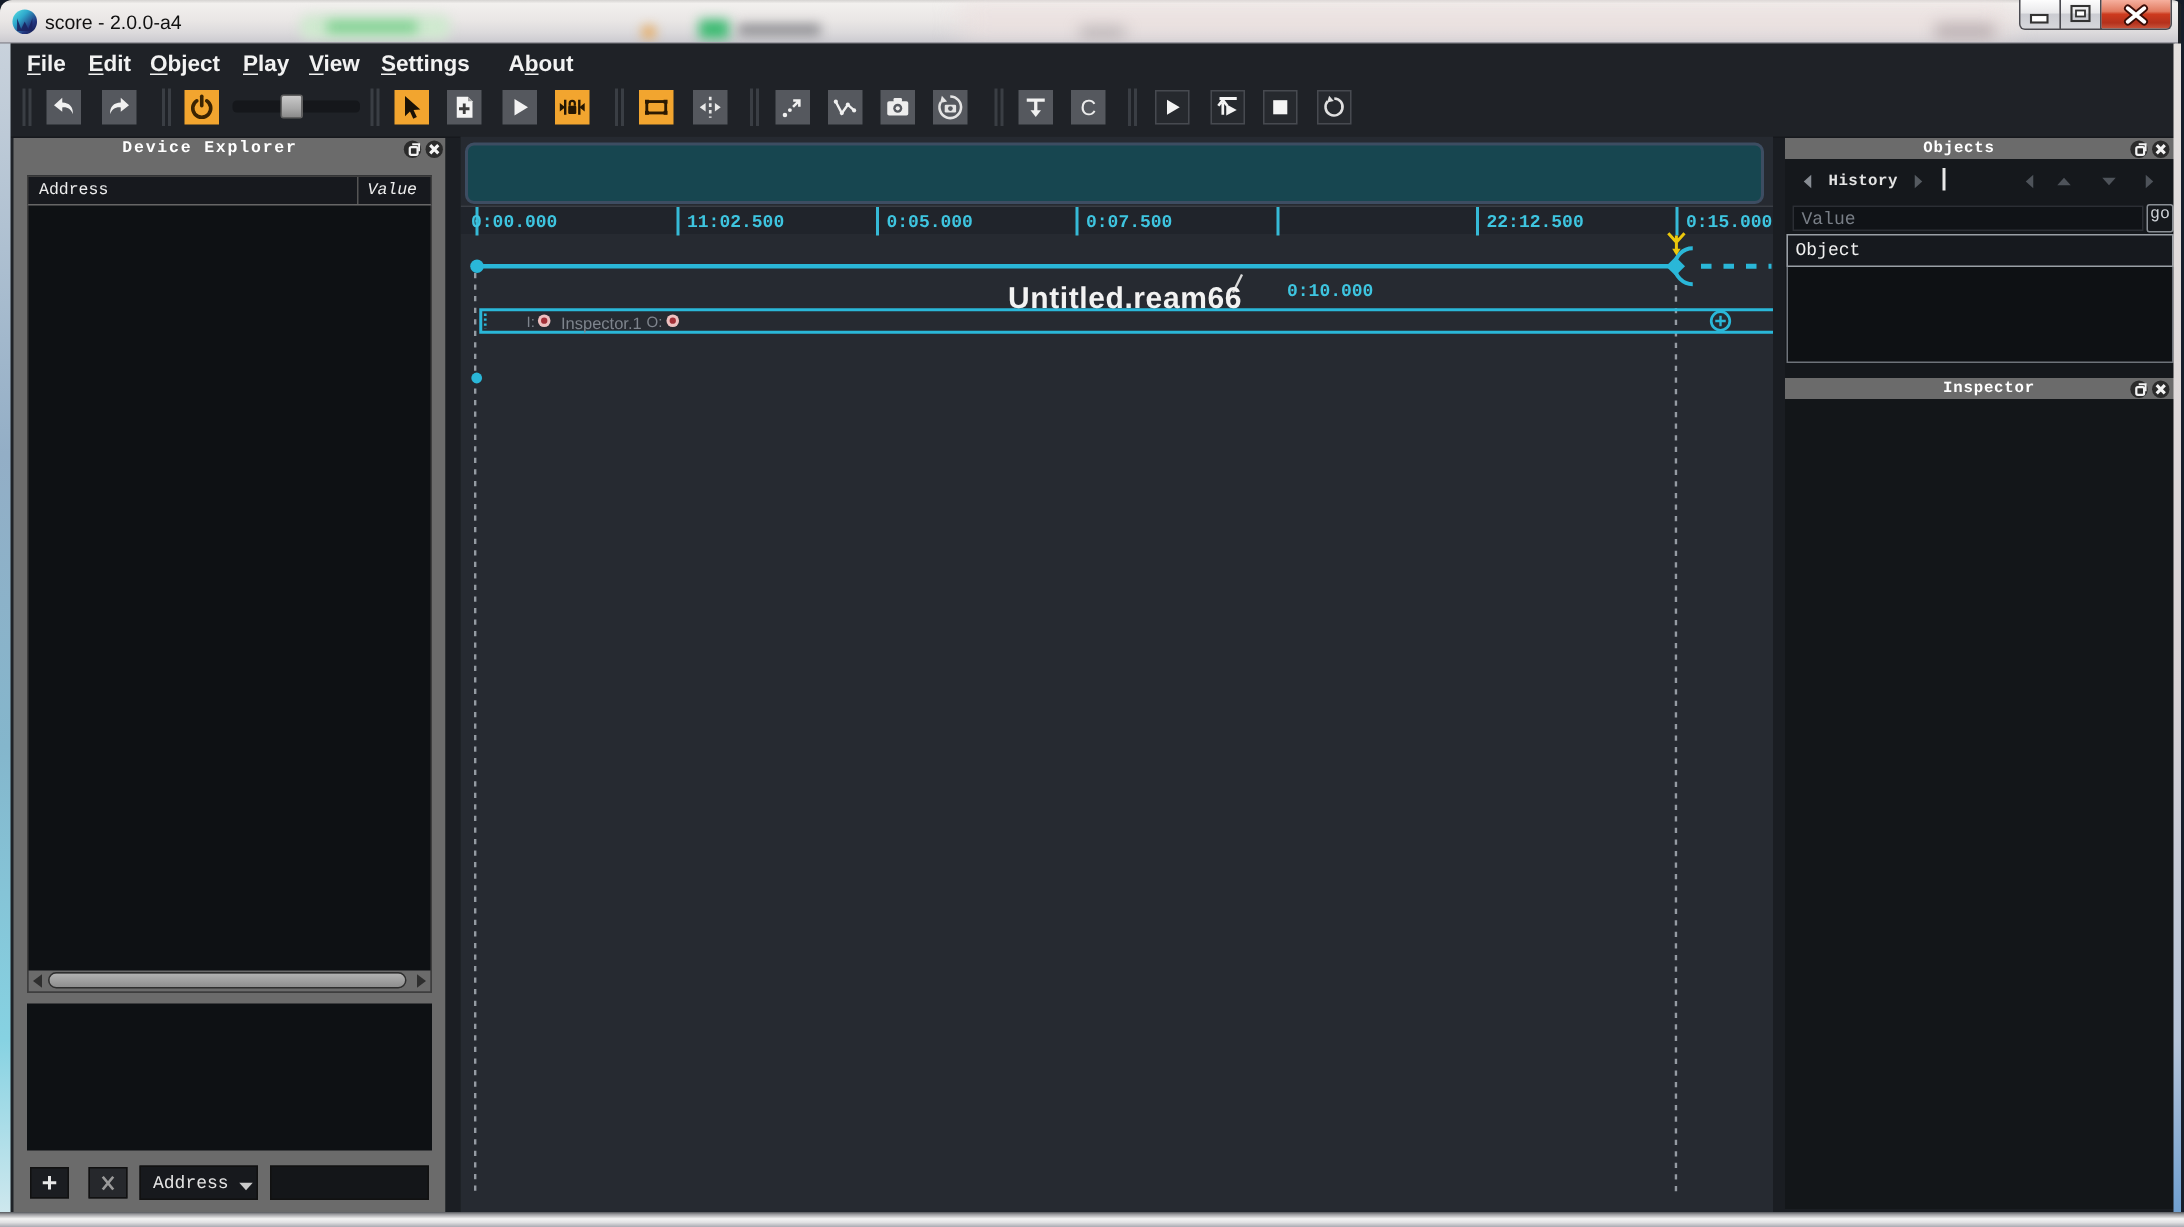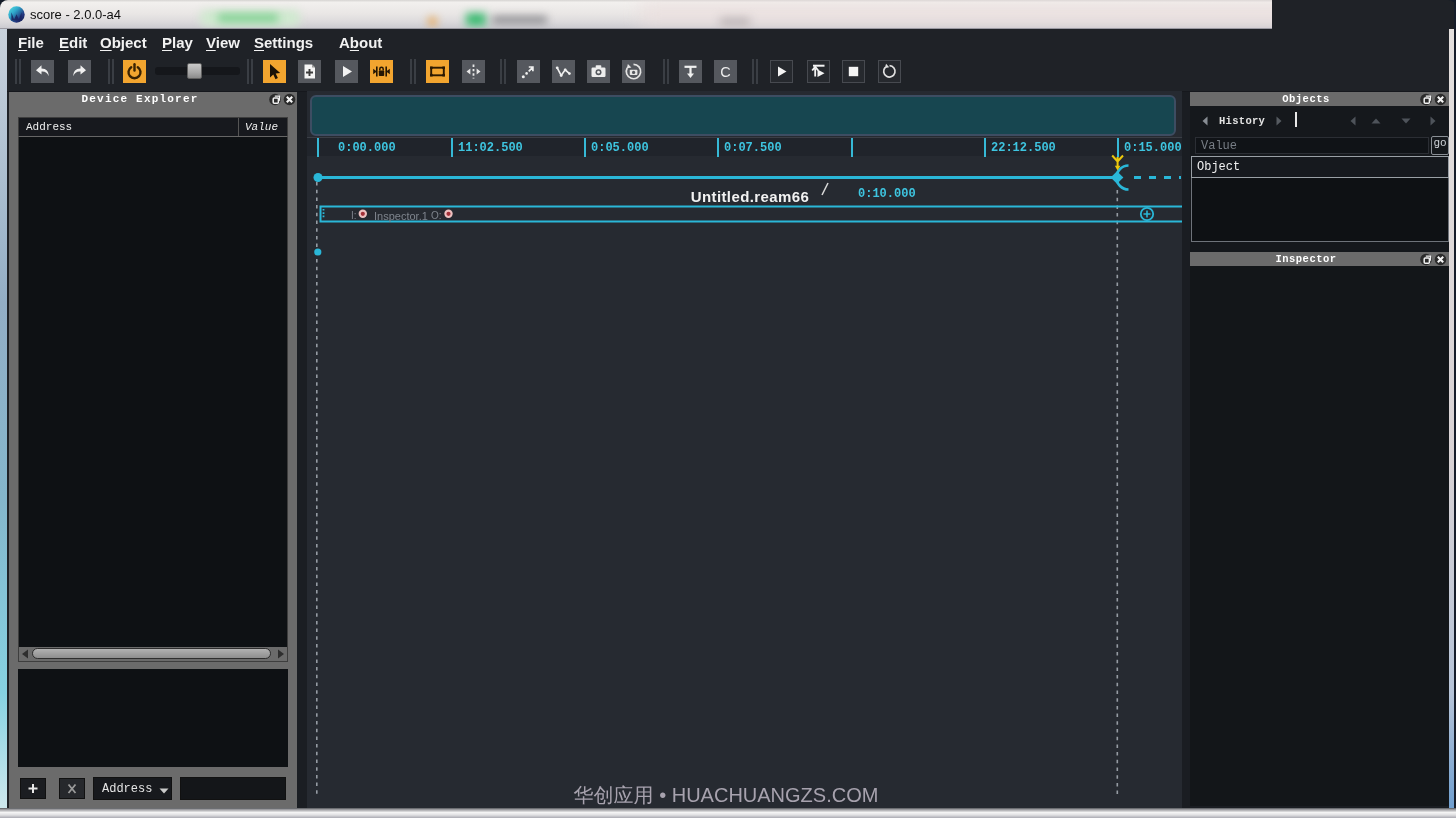--- a/index.html
+++ b/index.html
@@ -1,21 +1,21 @@
 <!DOCTYPE html>
 <html><head>
 <meta charset="utf-8">
 <style>
   html,body{margin:0;padding:0;background:#141b28;width:1456px;height:818px;overflow:hidden;}
   *{box-sizing:border-box;}
   #win{position:absolute;left:0;top:0;width:1456px;height:818px;border-radius:8px 8px 0 0;overflow:hidden;background:#1f2227;font-family:"Liberation Sans",sans-serif;}
   .abs{position:absolute;}
   .mono{font-family:"Liberation Mono",monospace;}
   
-  #titlebar{left:0;top:0;width:1272px;height:29px;background:linear-gradient(#d5d3d1 0%,#f2f0ee 8%,#e9e6e5 48%,#dcdadc 75%,#c9c8ce 100%);overflow:hidden;}
+  #titlebar{left:0;top:0;width:1452px;height:29px;background:linear-gradient(#d5d3d1 0%,#f2f0ee 8%,#e9e6e5 48%,#dcdadc 75%,#c9c8ce 100%);overflow:hidden;}
   .blob{position:absolute;filter:blur(4px);}
   #title-text{left:30px;top:7px;color:#101010;font-size:13px;}
   
   
   .wbtn{position:absolute;top:0;height:20px;border:1px solid #4a4a50;border-top:none;}
   #btn-min{left:1346px;width:28px;border-radius:0 0 0 4px;background:linear-gradient(#fdfdfd,#e8e8ea 45%,#cbccd2 50%,#d6d7db);}
   #btn-max{left:1373px;width:28px;background:linear-gradient(#fdfdfd,#e8e8ea 45%,#cbccd2 50%,#d6d7db);}
   #btn-close{left:1400px;width:48px;border-radius:0 0 4px 0;background:linear-gradient(#f6b09e 0%,#e17a60 40%,#cd3a1e 50%,#b5311c 80%,#c8543c 100%);}
   
   #edge-left{left:0;top:29px;width:7px;height:781px;background:linear-gradient(#c9d2dc,#93aec6 35%,#84b6cc 60%,#86d2e2 85%,#cfe8ee);}
@@ -41,21 +41,21 @@
   #descroll{left:10px;top:555px;width:268px;height:14px;background:#6b6b6b;}
   #descroll .thumb{position:absolute;left:13px;top:1px;width:239px;height:11px;background:linear-gradient(#b2b2b2,#8e8e8e);border:1px solid #2e2e2e;border-radius:6px;}
   #debox2{left:9px;top:577px;width:270px;height:98px;background:#0e1114;}
   .debtn{position:absolute;top:686px;height:21px;background:#1b1d21;border:1px solid #111;color:#ddd;}
   
   #canvas{left:307px;top:91px;width:875px;height:717px;background:#262a31;overflow:hidden;}
   #tealbox{left:3px;top:4px;width:866px;height:41px;background:#174650;border:2px solid #3d4d62;border-radius:6px;}
   #ruler{left:0;top:46px;width:875px;height:19px;background:#20242b;border-top:1px solid #3a3e45;}
   .tick{position:absolute;top:0;width:2px;height:19px;background:#36b9d6;}
   .tlabel{position:absolute;top:3px;color:#3ec5e0;font-size:12px;font-weight:bold;font-family:"Liberation Mono",monospace;letter-spacing:0px;}
-  #untitled{left:243px;top:97px;width:400px;text-align:center;color:#f2f2f2;font-size:15px;font-weight:bold;letter-spacing:0.4px;}
+  #untitled{left:243px;top:97px;width:400px;text-align:center;color:#f2f2f2;font-size:20px;font-weight:bold;letter-spacing:0.4px;}
   #scen-label{left:67px;top:119px;color:#7e848d;font-size:11px;}
   #scen-i{left:44px;top:119px;color:#7e848d;font-size:10px;}
   #scen-o{left:124px;top:119px;color:#7e848d;font-size:10px;}
   #watermark{left:109px;top:691px;width:620px;text-align:center;color:#a7a2ae;font-size:20px;}
   
   #rdock{left:1190px;top:92px;width:260px;height:563px;}
   #obj-title{left:0;top:0;width:232px;height:14px;line-height:14px;background:#6b6b6b;color:#fff;font-size:10.5px;font-weight:bold;text-align:center;letter-spacing:0.5px;font-family:"Liberation Mono",monospace;}
   #obj-body{left:0;top:14px;width:260px;height:150px;background:#15181c;}
   #search{left:5px;top:45px;width:234px;height:17px;background:#101317;border:1px solid #2b2e34;color:#787e86;font-size:12px;}
   #gobtn{left:241px;top:44px;width:18px;height:19px;border:1px solid #8a8f95;border-radius:2px;color:#cfd3d8;font-size:11px;text-align:center;}
@@ -296,21 +296,21 @@
           <path d="M1.5 1.5 L10.5 1.5 L6 6.5 Z" fill="#cacaca"></path>
         </svg>
     </div>
     <div id="defield" class="abs" style="left:171px;top:685px;width:106px;height:23px;background:#141619;border:1px solid #111;"></div>
   </div>
 
   <div id="canvas" class="abs">
     <div id="tealbox" class="abs"></div>
     <div id="ruler" class="abs">
       <div class="tick" style="left:10px;"></div>
-        <span class="tlabel" style="left:31px;">0:00.000</span>
+        <span class="tlabel" style="left:7px;">0:00.000</span>
       <div class="tick" style="left:144px;"></div>
         <span class="tlabel" style="left:151px;">11:02.500</span>
       <div class="tick" style="left:277px;"></div>
         <span class="tlabel" style="left:284px;">0:05.000</span>
       <div class="tick" style="left:410px;"></div>
         <span class="tlabel" style="left:417px;">0:07.500</span>
       <div class="tick" style="left:544px;"></div>
         <span class="tlabel" style="left:551px;margin-top:46px;">0:10.000</span>
       <div class="tick" style="left:677px;"></div>
         <span class="tlabel" style="left:684px;">22:12.500</span>
@@ -343,21 +343,20 @@
       <path d="M 840 119.5 V 126.5 M 836.5 123 H 843.5" stroke="#2ab7d8" stroke-width="1.6"></path>
 
       <circle cx="10.8" cy="161" r="3.6" fill="#2ab7d8"></circle>
 
       <line x1="515" y1="104" x2="521" y2="92" stroke="#d8d8d8" stroke-width="1.6"></line>
     </svg>
     <div id="untitled" class="abs">Untitled.ream66</div>
     <div id="scen-label" class="abs">Inspector.1</div>
     <div id="scen-i" class="abs">I:</div>
     <div id="scen-o" class="abs">O:</div>
-    <div id="watermark" class="abs">华创应用 • HUACHUANGZS.COM</div>
   </div>
   <div class="abs" style="left:1182px;top:92px;width:268px;height:716px;background:#1a1d22;"></div>
   <div class="abs" style="left:297px;top:92px;width:10px;height:716px;background:#1b1e23;"></div>
 
   <div id="rdock" class="abs">
     <div class="abs" style="left:0;top:0;width:260px;height:14px;background:#6b6b6b;"></div>
       <div id="obj-title" class="abs" style="background:none;">Objects</div>
     <svg class="abs" style="left:229px;top:1px;" width="29" height="13">
         <circle cx="7" cy="6.5" r="5.8" fill="#2b2b2b"></circle>
         <rect x="5.2" y="5" width="5.2" height="5.2" rx="1" fill="none" stroke="#f2f2f2" stroke-width="1.5"></rect>
@@ -389,21 +388,21 @@
     </div>
     <div id="search" class="abs mono">
         <span style="position:absolute;left:5px;top:1px;">Value</span>
       </div>
     <div id="gobtn" class="abs mono">go</div>
     <div id="objlist" class="abs"></div>
     <div id="objrow" class="abs mono">
         <span style="position:absolute;left:5px;top:3px;">Object</span>
       </div>
     <div class="abs" style="left:0;top:160px;width:260px;height:14px;background:#6b6b6b;"></div>
-      <div id="insp-title" class="abs" style="background:none;">Inspector</div>
+      <div id="insp-title" class="abs" style="background:none;margin-left:20px;">Inspector</div>
     <svg class="abs" style="left:229px;top:161px;" width="29" height="13">
         <circle cx="7" cy="6.5" r="5.8" fill="#2b2b2b"></circle>
         <rect x="5.2" y="5" width="5.2" height="5.2" rx="1" fill="none" stroke="#f2f2f2" stroke-width="1.5"></rect>
         <path d="M6.8 3.2 h4.6 v4.6" fill="none" stroke="#f2f2f2" stroke-width="1.3"></path>
         <circle cx="21.5" cy="6.5" r="5.8" fill="#2b2b2b"></circle>
         <path d="M18.8 3.8 L24.2 9.2 M24.2 3.8 L18.8 9.2" stroke="#f4f4f4" stroke-width="2.1"></path>
       </svg>
     <div id="insp-body" class="abs"></div>
   </div>
 

